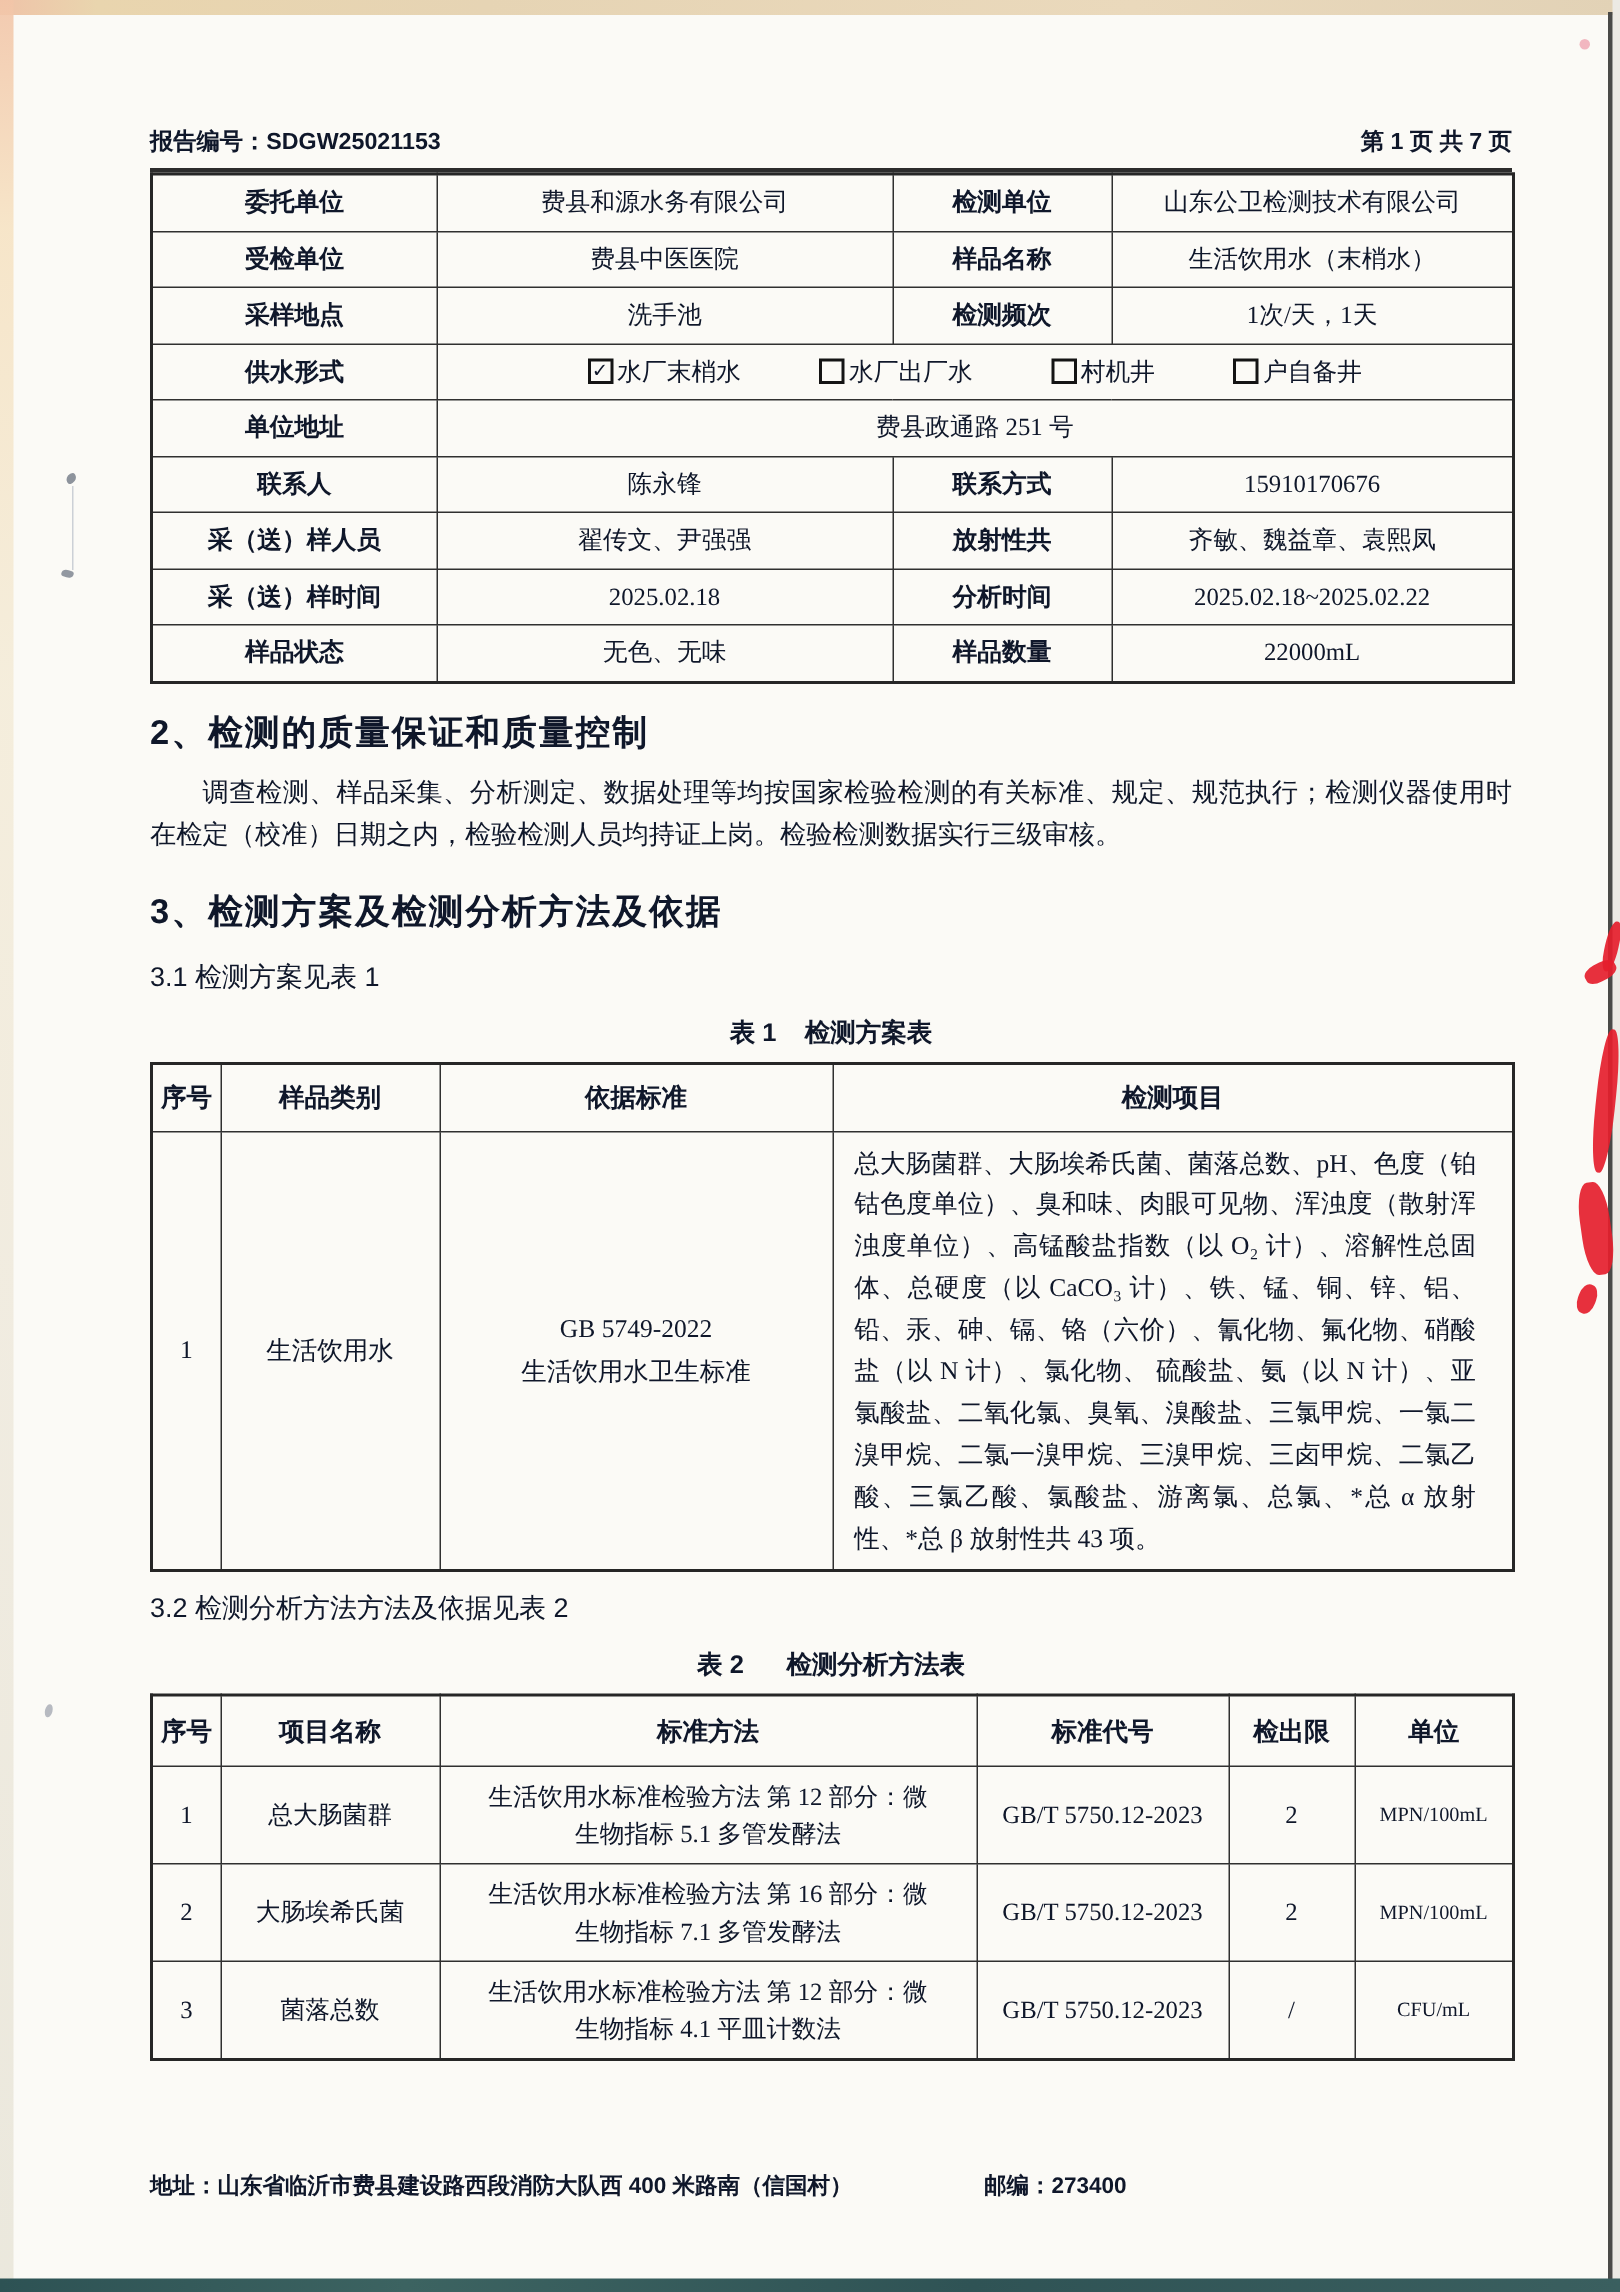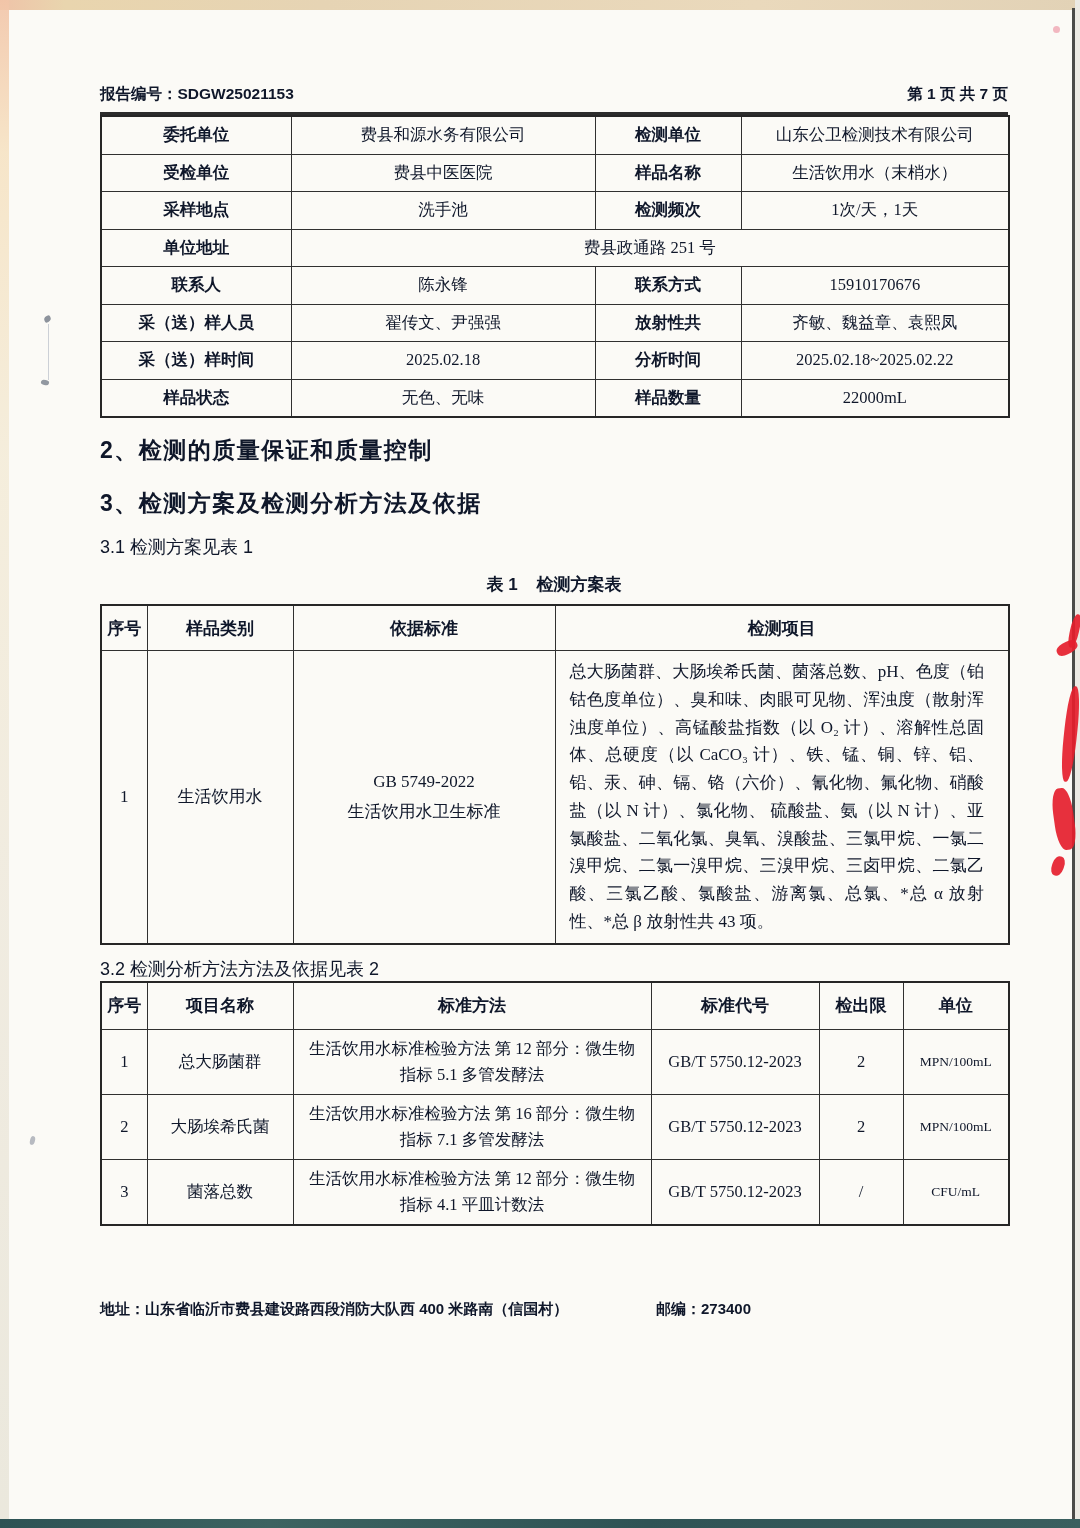--- a/index.html
+++ b/index.html
@@ -39,21 +39,21 @@
 
   
   .t1 th{height:44px;font-family:"Liberation Sans","DejaVu Sans",sans-serif;font-weight:bold;font-size:17px;}
   .t1 td{font-size:17px;}
   .t1 .std{white-space:pre-line;line-height:1.75;}
   .t1 .items{text-align:justify;padding:7px 24px 7px 14px;line-height:1.635;}
 
   
   .t2 th{height:46px;font-family:"Liberation Sans","DejaVu Sans",sans-serif;font-weight:bold;font-size:17px;}
   .t2 td{height:58px;font-size:16.5px;}
-  .t2 .method{line-height:1.55;padding:3px 8px;font-size:16.5px;}
+  .t2 .method{line-height:1.55;padding:3px 24px;font-size:16.5px;}
   .t2 .unit{font-size:13.5px;}
 
   
   .footer{margin-top:74px;font-family:"Liberation Sans","DejaVu Sans",sans-serif;font-weight:bold;
           font-size:15px;display:grid;grid-template-columns:556px 1fr;row-gap:7px;}
 
   
   .art{position:absolute;z-index:1;}
   .top-strip{left:0;top:0;right:0;height:10px;
     background:linear-gradient(90deg,#efc3a8 0%,#e9d5ae 6%,#e6d4b4 30%,#ead9bc 70%,#e2d2b6 100%);}
@@ -130,20 +130,43 @@
         <td class="lbl">样品名称</td>
         <td>生活饮用水（末梢水）</td>
       </tr>
       <tr>
         <td class="lbl">采样地点</td>
         <td>洗手池</td>
         <td class="lbl">检测频次</td>
         <td>1次/天，1天</td>
       </tr>
       <tr>
+        <td class="lbl">供水形式</td>
+        <td colspan="3">
+          <div class="supply-wrap">
+                <span class="cb-item">
+                  <span class="cbbox">✓</span>
+                  <span>水厂末梢水</span>
+                </span>
+                <span class="cb-item">
+                  <span class="cbbox"></span>
+                  <span>水厂出厂水</span>
+                </span>
+                <span class="cb-item">
+                  <span class="cbbox"></span>
+                  <span>村机井</span>
+                </span>
+                <span class="cb-item">
+                  <span class="cbbox"></span>
+                  <span>户自备井</span>
+                </span>
+              </div>
+        </td>
+      </tr>
+      <tr>
         <td class="lbl">单位地址</td>
         <td colspan="3">费县政通路 251 号</td>
       </tr>
       <tr>
         <td class="lbl">联系人</td>
         <td>陈永锋</td>
         <td class="lbl">联系方式</td>
         <td>15910170676</td>
       </tr>
       <tr>
@@ -161,20 +184,21 @@
       <tr>
         <td class="lbl">样品状态</td>
         <td>无色、无味</td>
         <td class="lbl">样品数量</td>
         <td>22000mL</td>
       </tr>
     </tbody>
       </table>
 
     <h1 class="sec" id="h-s2">2、检测的质量保证和质量控制</h1>
+    <p class="para">调查检测、样品采集、分析测定、数据处理等均按国家检验检测的有关标准、规定、规范执行；检测仪器使用时在检定（校准）日期之内，检验检测人员均持证上岗。检验检测数据实行三级审核。</p>
 
     <h1 class="sec" id="h-s3">3、检测方案及检测分析方法及依据</h1>
     <p class="sub" id="sub1">3.1 检测方案见表 1</p>
 
     <div class="tbl-caption">表 1    检测方案表</div>
     <table class="bordered t1">
       <colgroup>
           <col style="width:46px">
           <col style="width:146px">
           <col style="width:262px">
@@ -192,20 +216,21 @@
         <td>生活饮用水</td>
         <td class="std">GB 5749-2022
 生活饮用水卫生标准</td>
         <td class="items">总大肠菌群、大肠埃希氏菌、菌落总数、pH、色度（铂钴色度单位）、臭和味、肉眼可见物、浑浊度（散射浑浊度单位）、高锰酸盐指数（以 O₂ 计）、溶解性总固体、总硬度（以 CaCO₃ 计）、铁、锰、铜、锌、铝、铅、汞、砷、镉、铬（六价）、氰化物、氟化物、硝酸盐（以 N 计）、氯化物、 硫酸盐、氨（以 N 计）、亚氯酸盐、二氧化氯、臭氧、溴酸盐、三氯甲烷、一氯二溴甲烷、二氯一溴甲烷、三溴甲烷、三卤甲烷、二氯乙酸、三氯乙酸、氯酸盐、游离氯、总氯、*总 α 放射性、*总 β 放射性共 43 项。</td>
       </tr>
     </tbody>
       </table>
 
     <p class="sub" id="sub2">3.2 检测分析方法方法及依据见表 2</p>
 
+    <div class="tbl-caption">表 2      检测分析方法表</div>
     <table class="bordered t2">
       <colgroup>
           <col style="width:46px">
           <col style="width:146px">
           <col style="width:358px">
           <col style="width:168px">
           <col style="width:84px">
           <col style="width:106px">
         </colgroup>
       <tbody>

